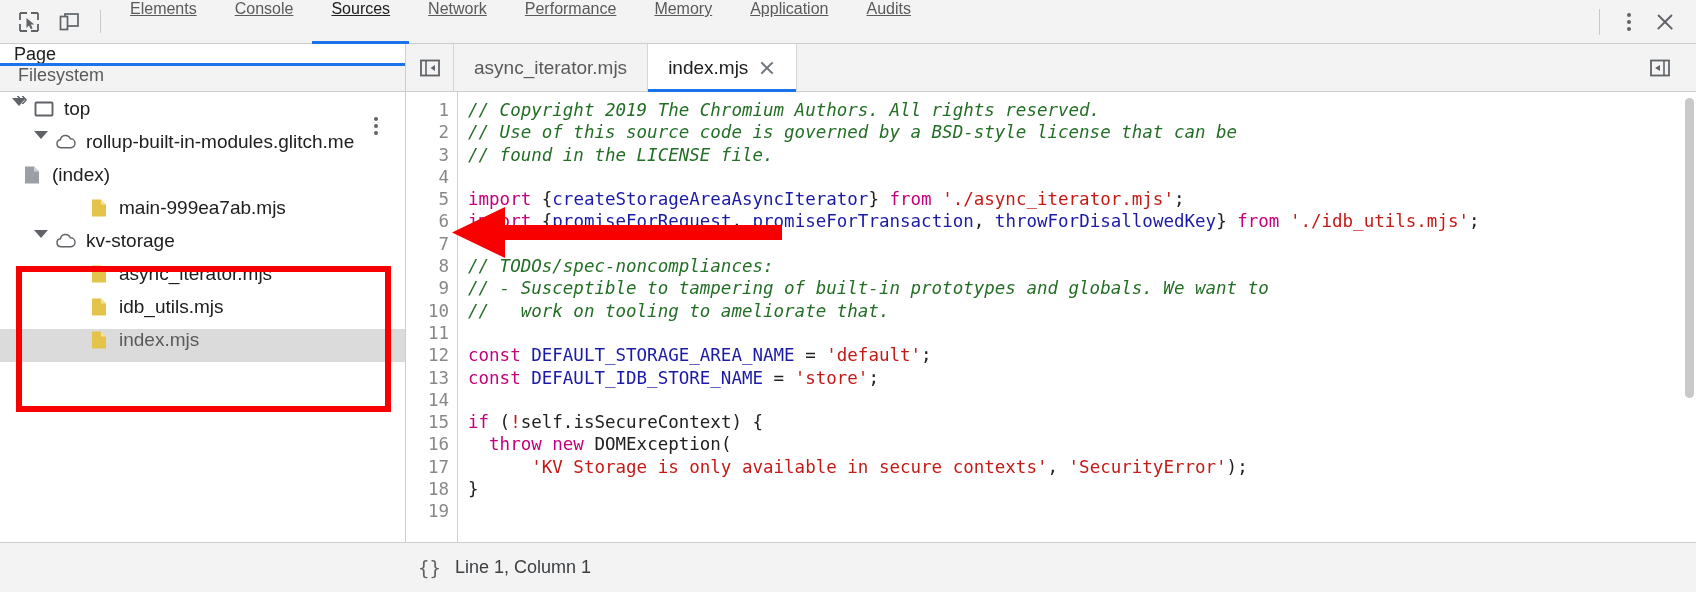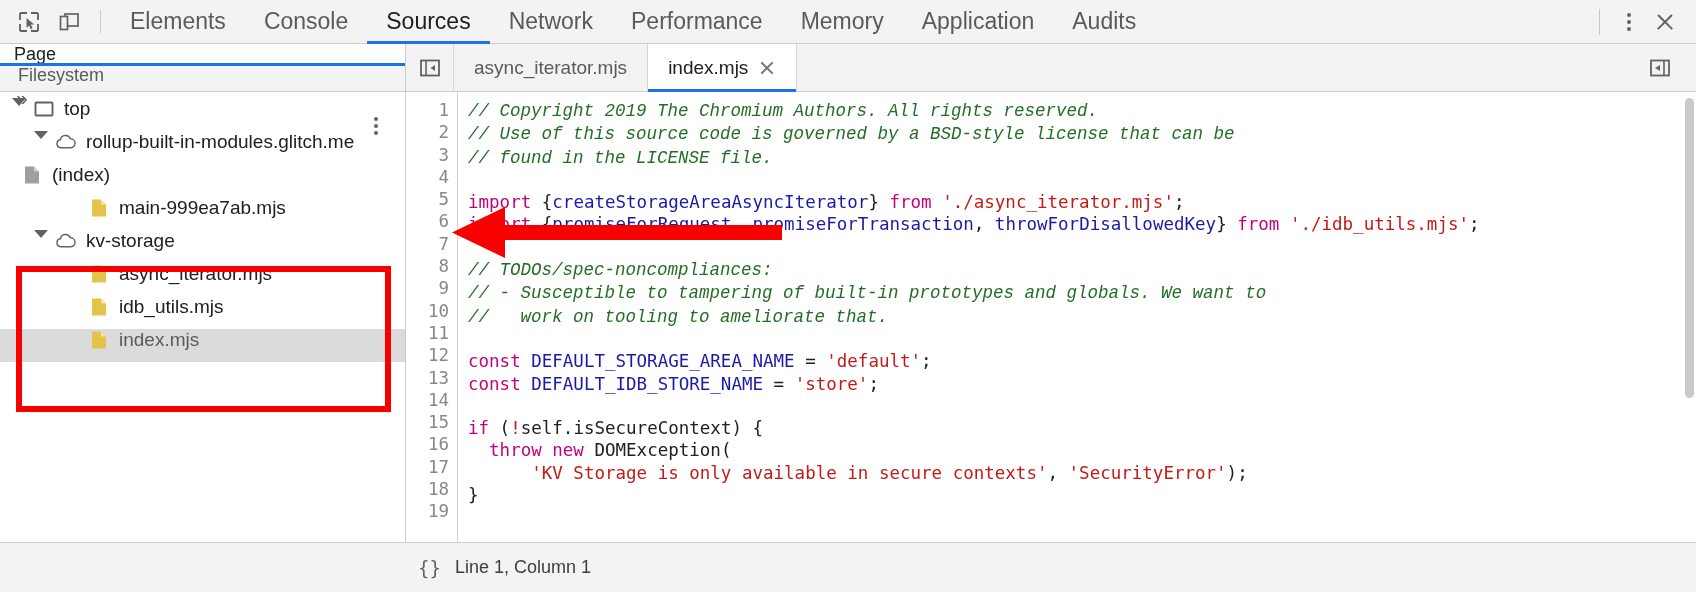--- a/index.html
+++ b/index.html
@@ -30,27 +30,28 @@
     width: 34px; height: 30px;
     display: flex; align-items: center; justify-content: center;
     cursor: pointer;
   }
   .toolbar-sep {
     width: 1px; background: #cacaca;
     margin: 10px 10px 10px 14px;
   }
   .panel-tabs { display: flex; align-items: stretch; }
   .panel-tab {
-    display: flex; align-items: center;
+    display: flex; 
     padding: 0 19px;
-    font-size: 23px;
+    font-size: 16px;
     color: #5a5a5a;
     cursor: pointer;
     position: relative;
     white-space: nowrap;
+    text-decoration: underline;
   }
   .panel-tab.active { color: #202020; }
   .panel-tab.active::after {
     content: ""; position: absolute;
     left: 0; right: 0; bottom: -1px; height: 3px;
     background: #1a73e8;
   }
   .toolbar-right {
     margin-left: auto;
     display: flex; align-items: center;
@@ -198,21 +199,21 @@
   .code {
     flex: 1; min-width: 0;
     padding: 7px 0 0 10px;
     font-family: "DejaVu Sans Mono", monospace;
     font-size: 17.5px;
     line-height: 22.3px;
     color: #202020;
     white-space: pre;
     overflow: hidden;
   }
-  .cmt { color: #236e25; font-style: italic; font-family: Liberation Mono, monospace; }
+  .cmt { color: #236e25; font-style: italic; }
   .kw  { color: #c5007c; }
   .str { color: #c41a16; }
   .id  { color: #1a1aa6; }
   .pl  { color: #202020; }
 
   .scrollbar-v {
     position: absolute; right: 2px; top: 6px;
     width: 9px; height: 300px;
     background: #c9c9c9; border-radius: 5px;
   }

